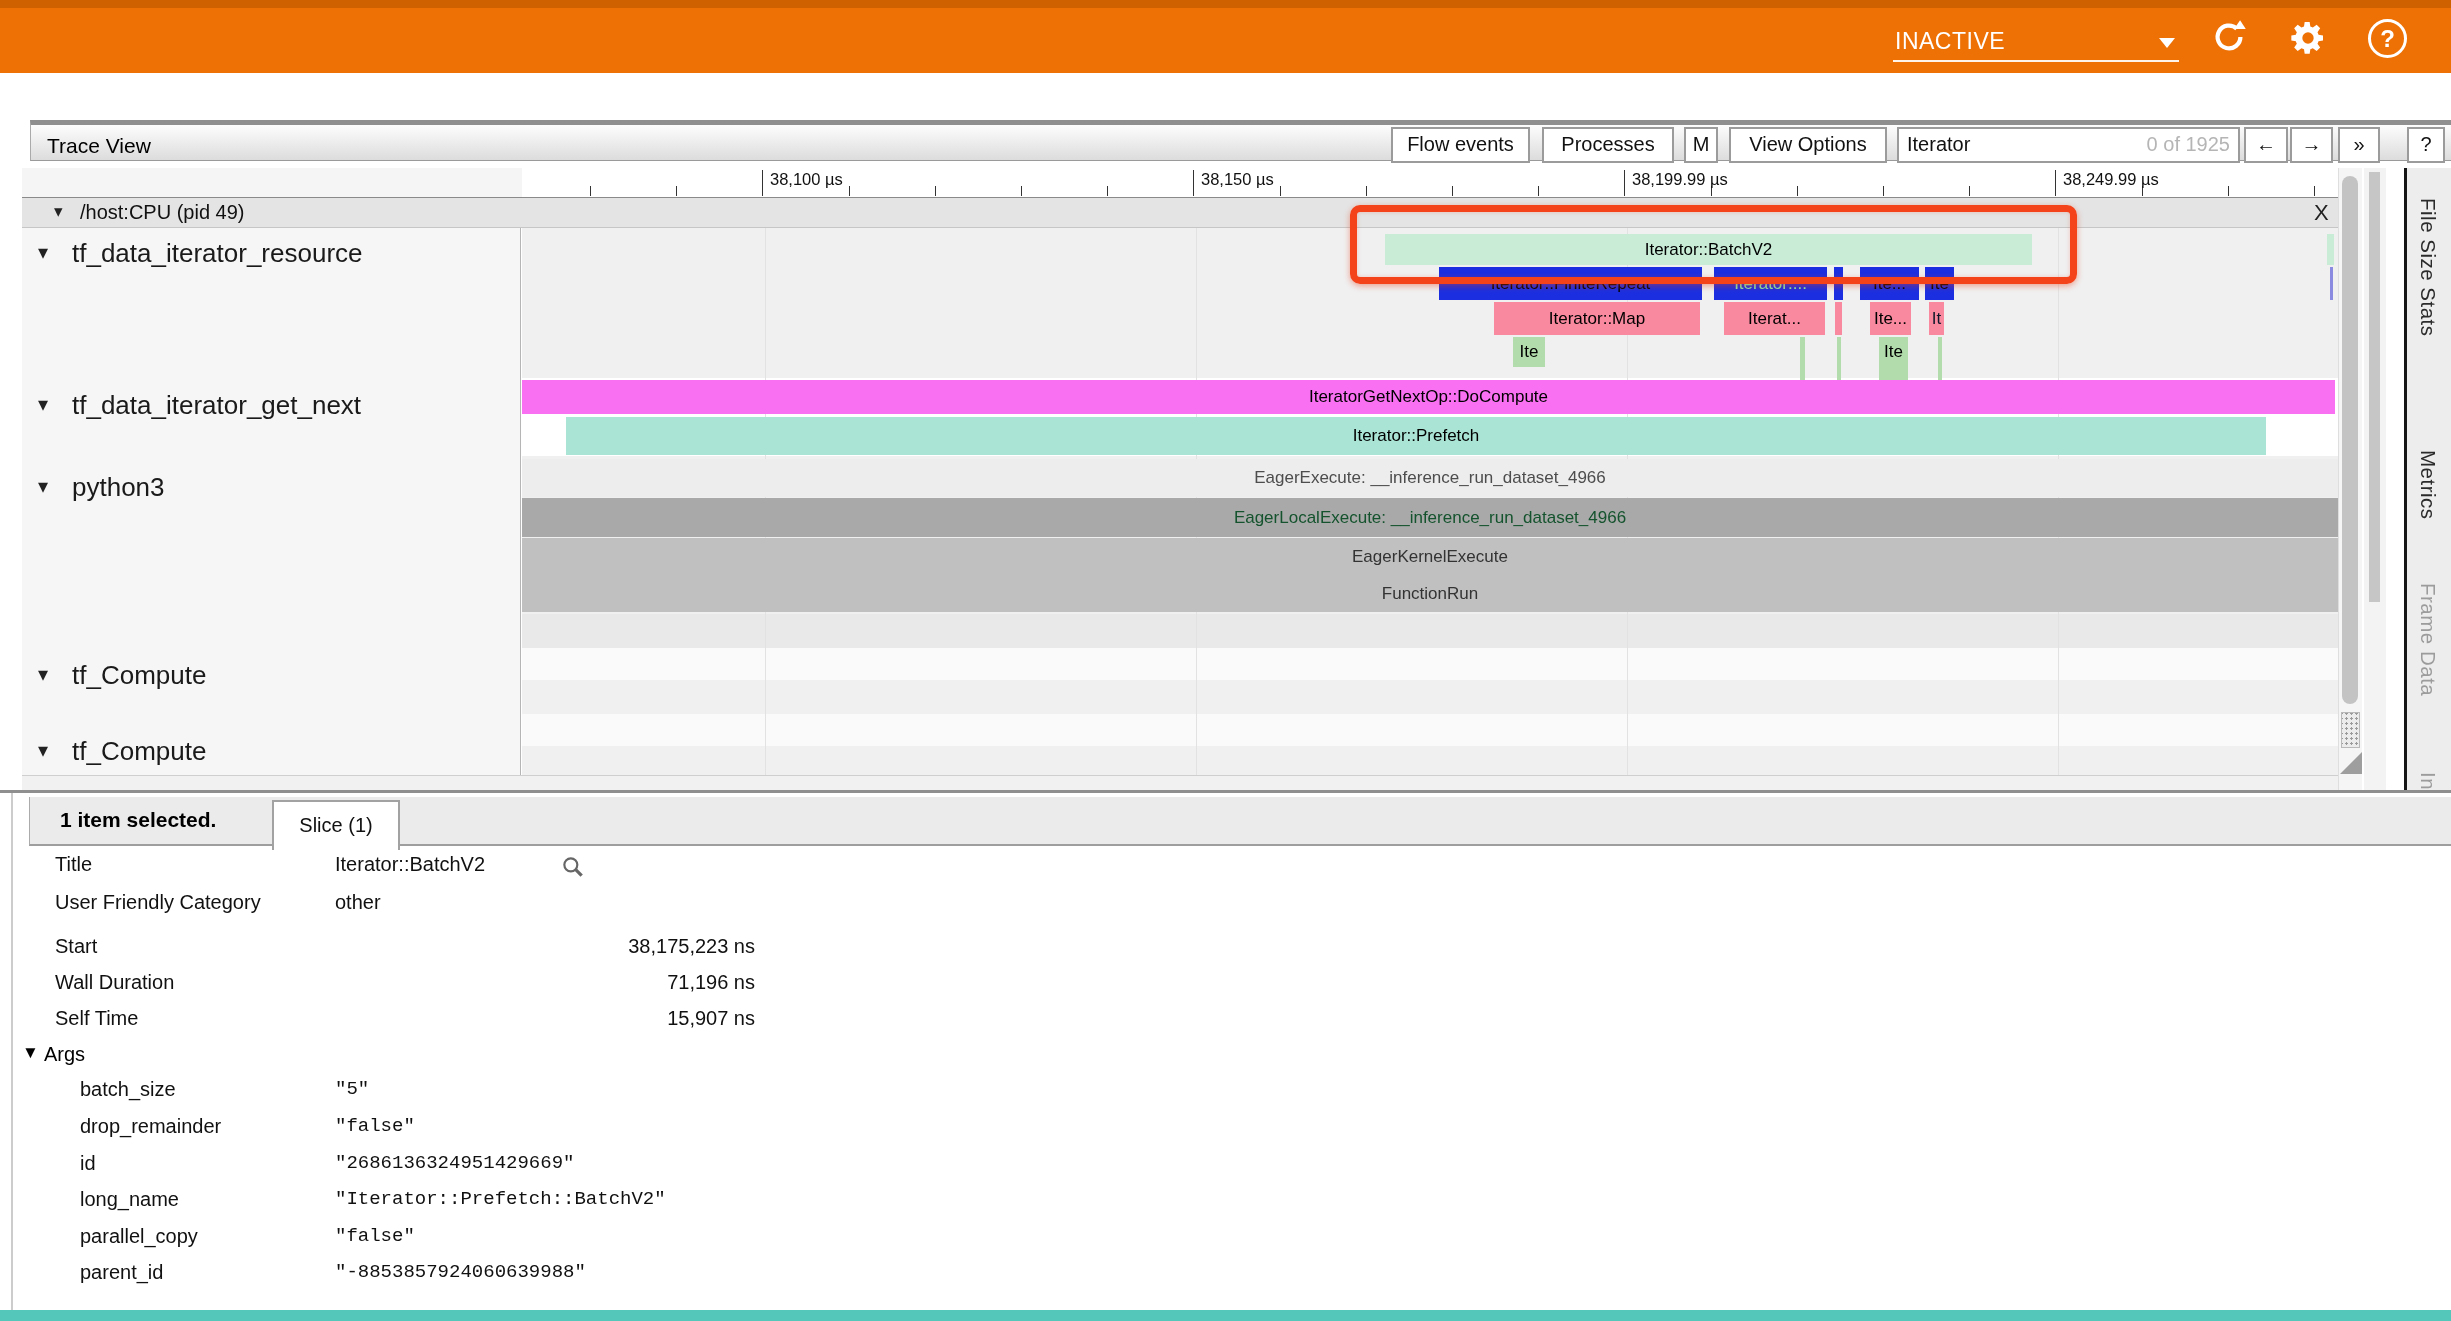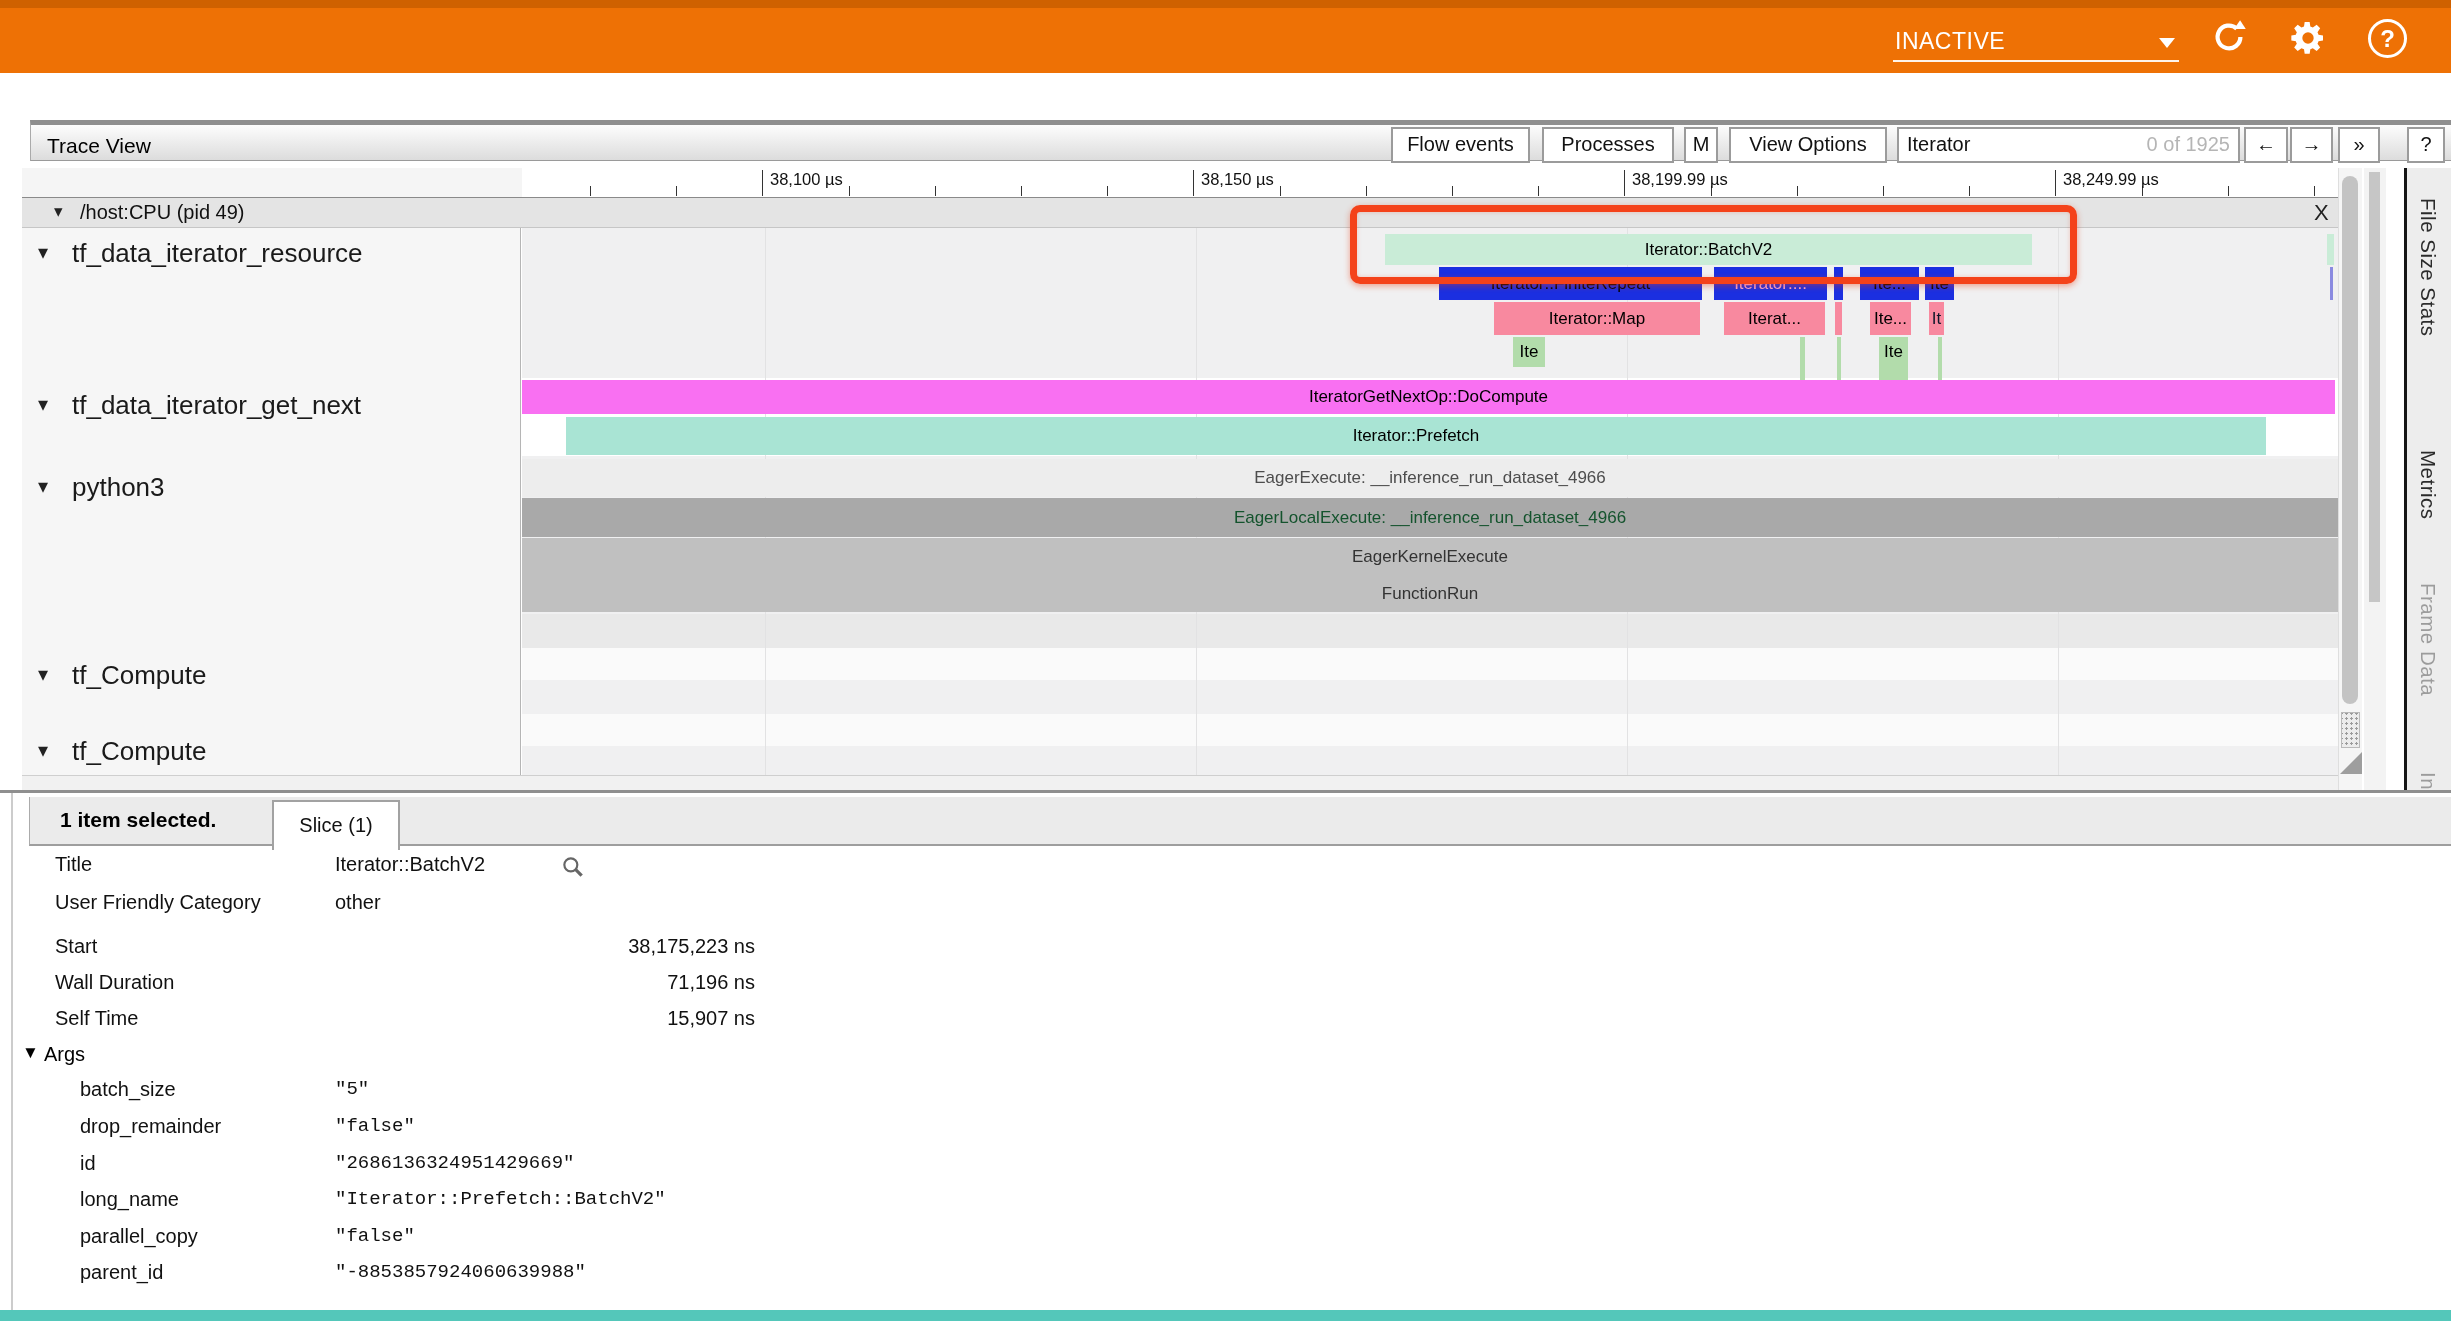--- a/index.html
+++ b/index.html
@@ -169,21 +169,21 @@
       <div class="tick-label" style="left: 2063px;">38,249.99 µs</div>
     </div>
   <div class="layer" id="canvaslayer">
       <div class="grid" style="left: 765px;"></div>
       <div class="grid" style="left: 1196px;"></div>
       <div class="grid" style="left: 1627px;"></div>
       <div class="grid" style="left: 2058px;"></div>
       <div class="evt" style="left: 1385px; top: 234px; width: 647px; height: 31px; background: rgb(201, 236, 215); line-height: 31px; color: rgb(0, 0, 0); pointer-events: auto;">Iterator::BatchV2</div>
       <div class="evt" style="left: 2327px; top: 234px; width: 7px; height: 31px; background: rgb(201, 236, 215); line-height: 31px; color: rgb(0, 0, 0); pointer-events: auto;"></div>
       <div class="evt" style="left: 1439px; top: 267px; width: 263px; height: 33px; background: rgb(27, 47, 224); line-height: 33px; color: rgb(0, 0, 0); pointer-events: auto;">Iterator::FiniteRepeat</div>
-      <div class="evt" style="left: 1714px; top: 267px; width: 113px; height: 33px; background: rgb(27, 47, 224); line-height: 33px; color: #f9a8d4; pointer-events: auto;">Iterator:...</div>
+      <div class="evt" style="left: 1714px; top: 267px; width: 113px; height: 33px; background: rgb(27, 47, 224); line-height: 33px; color: #86efac; pointer-events: auto;">Iterator:...</div>
       <div class="evt" style="left: 1834px; top: 267px; width: 9px; height: 33px; background: rgb(27, 47, 224); line-height: 33px; color: rgb(0, 0, 0); pointer-events: auto;"></div>
       <div class="evt" style="left: 1860px; top: 267px; width: 59px; height: 33px; background: rgb(27, 47, 224); line-height: 33px; color: rgb(0, 0, 0); pointer-events: auto;">Ite...</div>
       <div class="evt" style="left: 1925px; top: 267px; width: 29px; height: 33px; background: rgb(27, 47, 224); line-height: 33px; color: rgb(0, 0, 0); pointer-events: auto;">Ite</div>
       <div class="evt" style="left: 2330px; top: 267px; width: 3px; height: 33px; background: rgb(138, 138, 224); line-height: 33px; color: rgb(0, 0, 0); pointer-events: auto;"></div>
       <div class="evt" style="left: 1494px; top: 302px; width: 206px; height: 33px; background: rgb(248, 137, 159); line-height: 33px; color: rgb(0, 0, 0); pointer-events: auto;">Iterator::Map</div>
       <div class="evt" style="left: 1724px; top: 302px; width: 101px; height: 33px; background: rgb(248, 137, 159); line-height: 33px; color: rgb(0, 0, 0); pointer-events: auto;">Iterat...</div>
       <div class="evt" style="left: 1835px; top: 302px; width: 7px; height: 33px; background: rgb(248, 137, 159); line-height: 33px; color: rgb(0, 0, 0); pointer-events: auto;"></div>
       <div class="evt" style="left: 1870px; top: 302px; width: 41px; height: 33px; background: rgb(248, 137, 159); line-height: 33px; color: rgb(0, 0, 0); pointer-events: auto;">Ite...</div>
       <div class="evt" style="left: 1929px; top: 302px; width: 15px; height: 33px; background: rgb(248, 137, 159); line-height: 33px; color: #0f172a; pointer-events: auto;">It</div>
       <div class="evt" style="left: 1513px; top: 337px; width: 32px; height: 30px; background: rgb(178, 220, 171); line-height: 30px; color: rgb(0, 0, 0); pointer-events: auto;">Ite</div>

